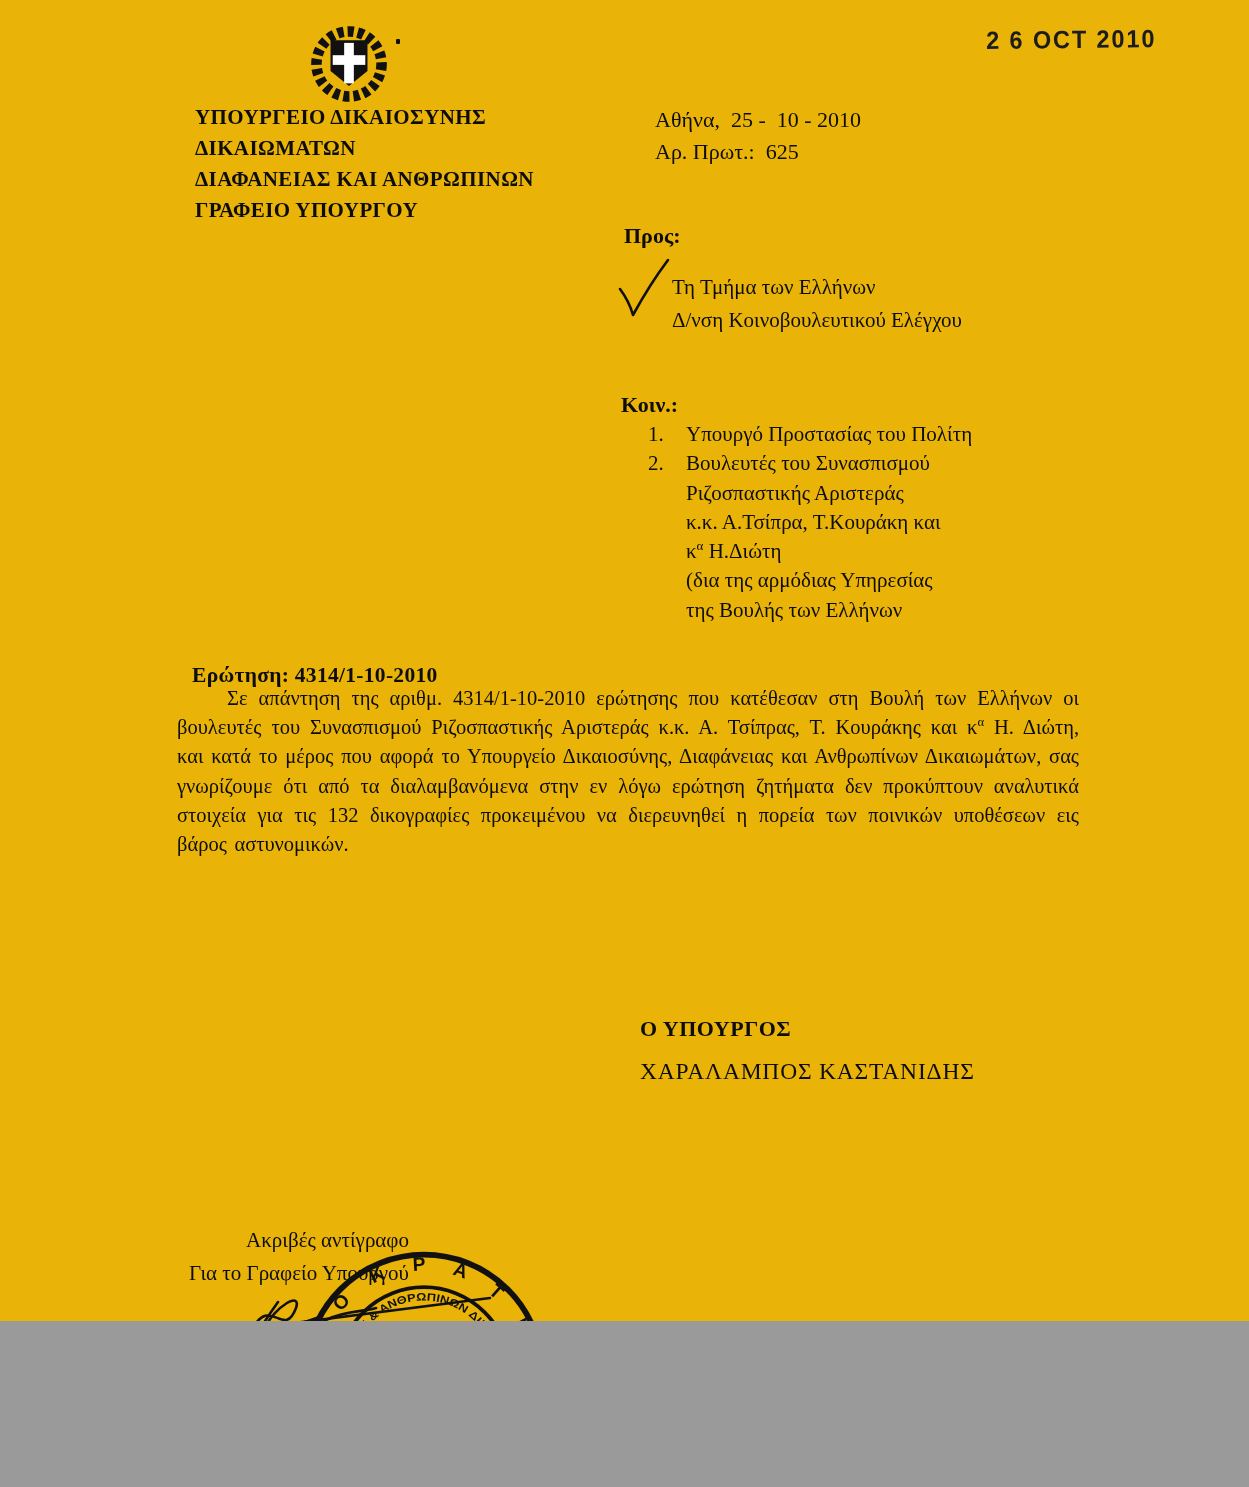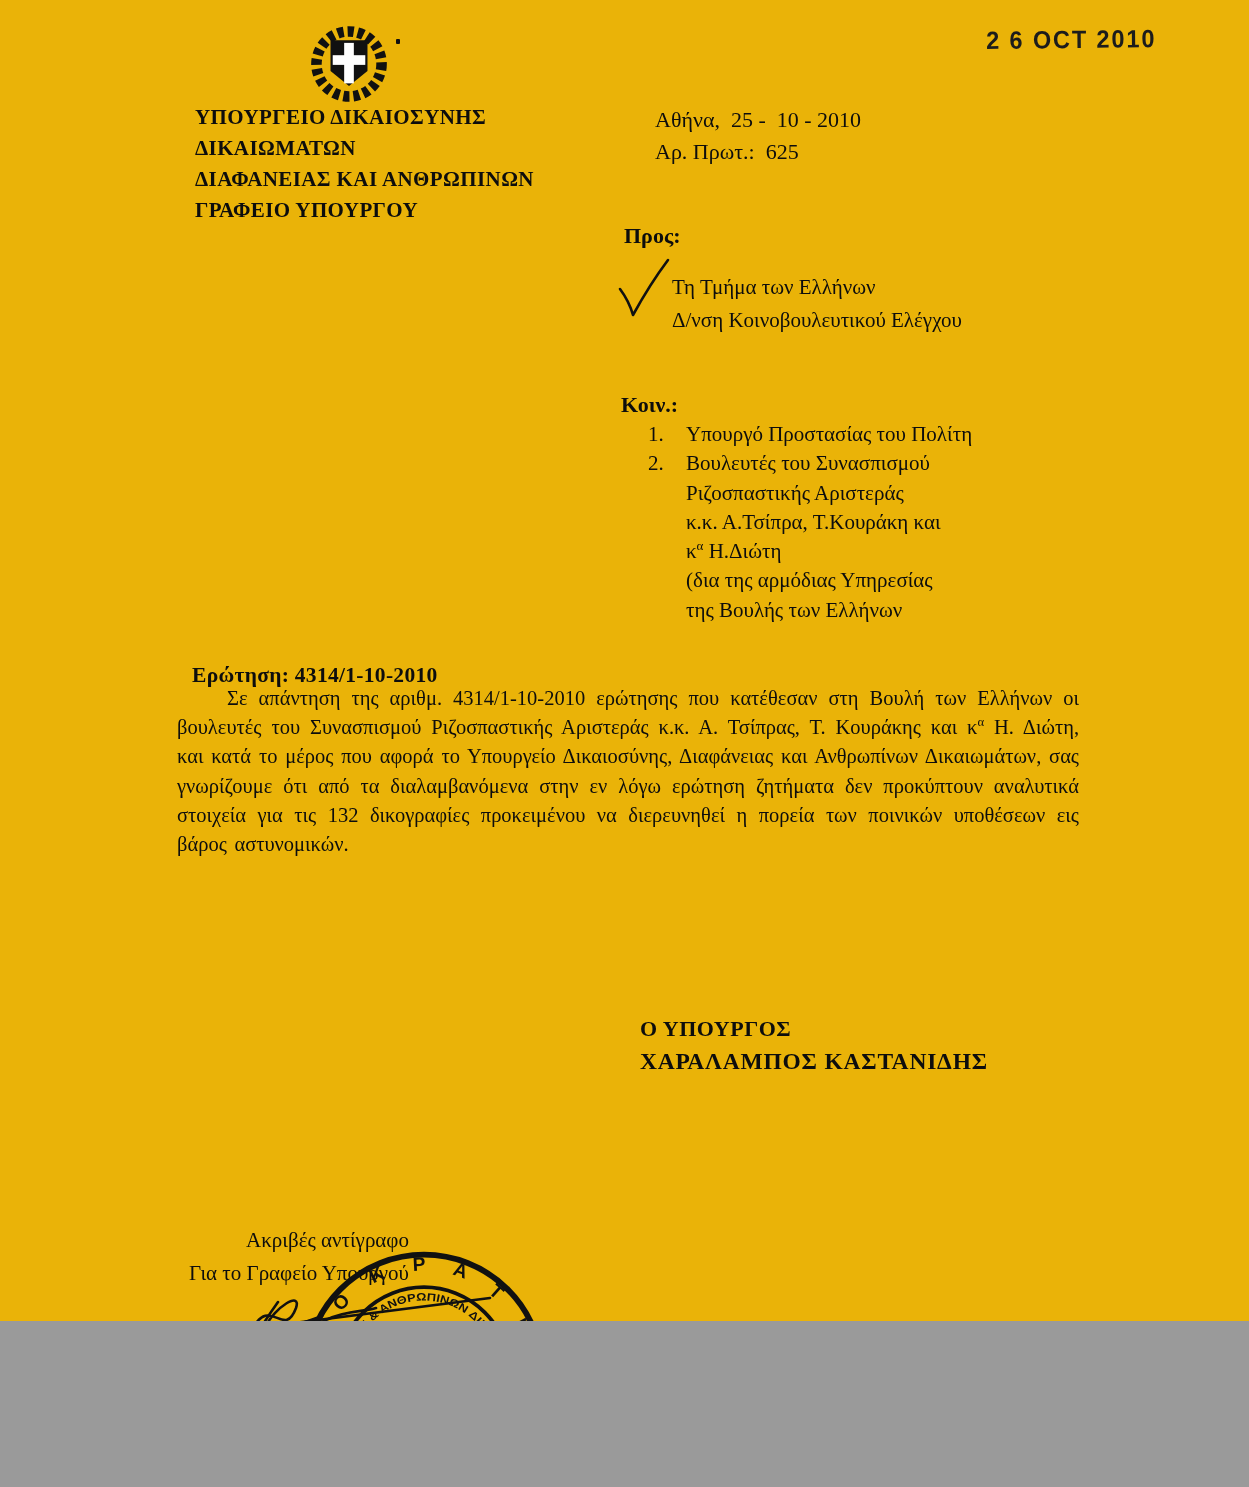--- a/index.html
+++ b/index.html
@@ -31,21 +31,21 @@
   sup{font-size:.62em;line-height:0;}
 
   
   .subject{left:192px;top:663px;font-size:21.5px;letter-spacing:.3px;}
   .bodytext{left:177px;top:684px;width:902px;font-size:20.5px;line-height:29.2px;
             text-align:justify;text-indent:50px;word-spacing:2.5px;margin:0;}
 
   
   .minister{left:640px;top:1016px;width:505px;text-align:left;}
   .minister .t1{font-size:22px;font-weight:bold;letter-spacing:.5px;}
-  .minister .t2{font-size:23.5px;font-weight:bold;letter-spacing:.8px;margin-top:6px;}
+  .minister .t2{font-size:23.5px;font-weight:normal;letter-spacing:.8px;margin-top:16px;}
 
   
   .cert{left:189px;top:1224px;font-size:21px;line-height:32.5px;text-align:right;}
   .signer{left:177px;top:1339px;font-size:21px;}
 
   
   .dot-artifact{left:396px;top:39px;width:4px;height:5px;background:#111;border-radius:1px;}
   .bottom-mark{left:170px;top:1444px;width:3px;height:30px;background:#111;transform:rotate(2deg);}
   .bottom-mark-dot{left:172px;top:1434px;width:2px;height:5px;background:#111;}
 

